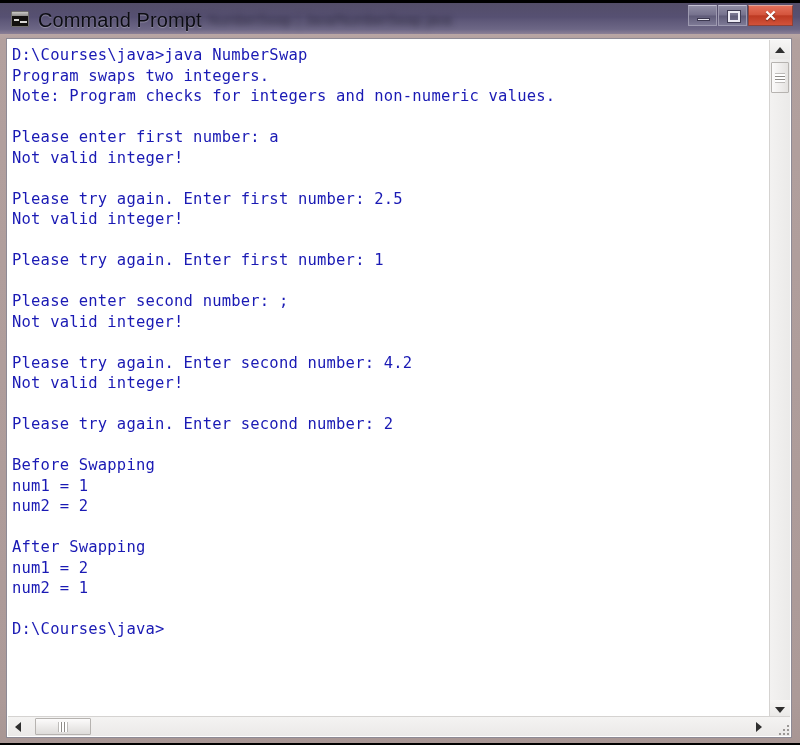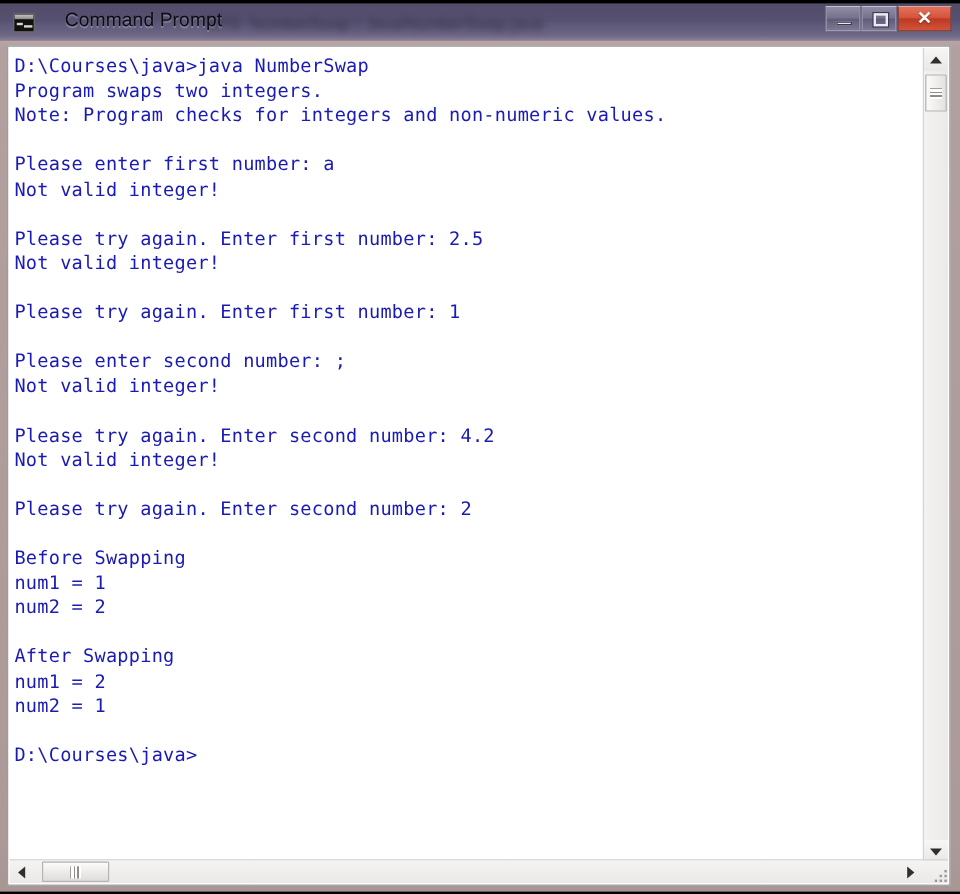--- a/index.html
+++ b/index.html
@@ -76,22 +76,22 @@
     background: #d8d6d4;
   }
   .title-icon .p2 {
     position: absolute;
     left: 8px; top: 9px;
     width: 7px; height: 2px;
     background: #d8d6d4;
   }
   .title-text {
     position: absolute;
-    left: 54px; top: 6px;
-    font-size: 16px;
+    left: 38px; top: 6px;
+    font-size: 20px;
     color: #0c0c12;
     letter-spacing: 0.1px;
     white-space: nowrap;
     text-shadow: 0 1px 1px rgba(255,255,255,0.30);
   }
   .title-blur {
     position: absolute;
     left: 172px; top: 9px;
     font-size: 14px;
     color: rgba(20,18,30,0.62);

